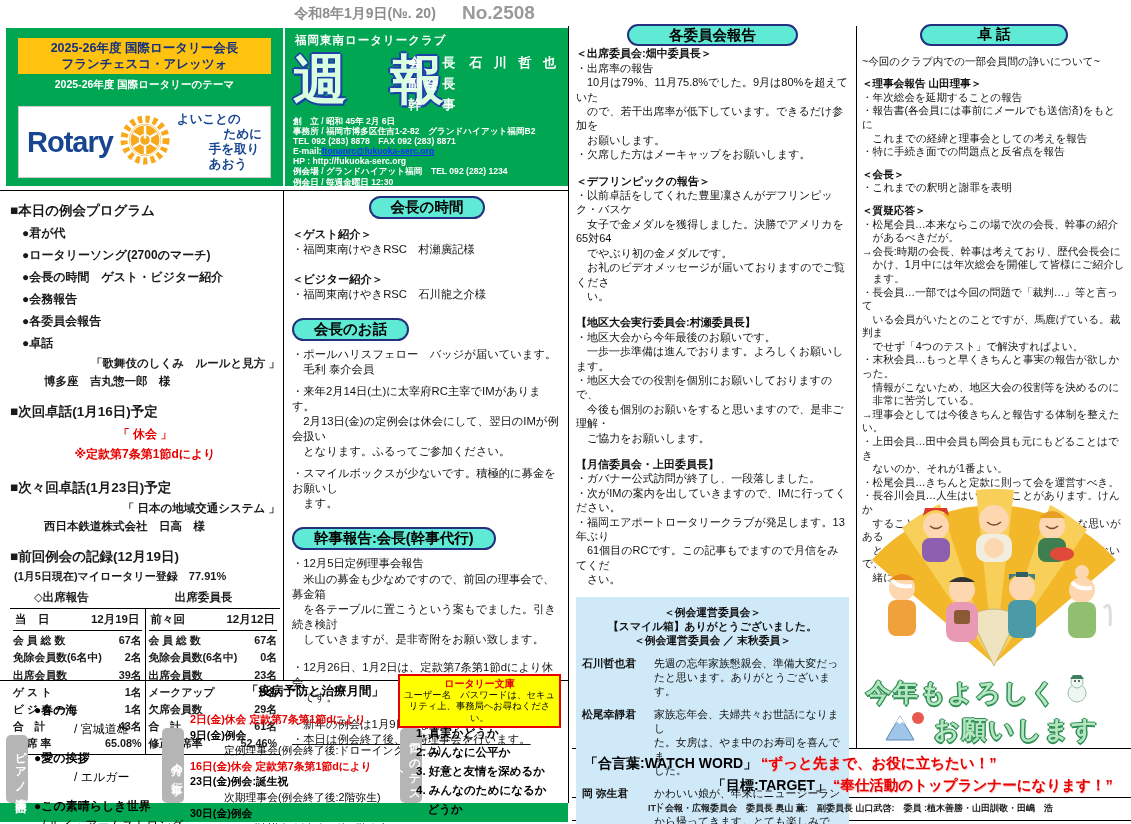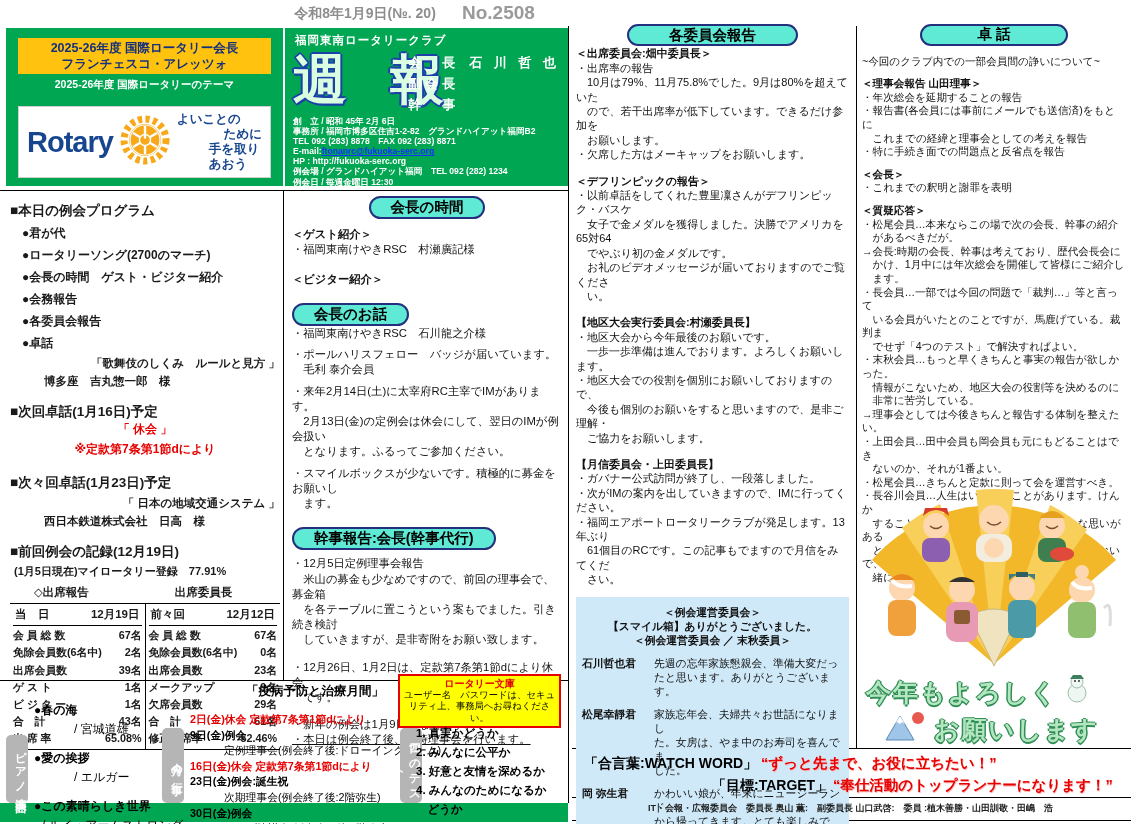--- a/index.html
+++ b/index.html
@@ -187,21 +187,21 @@
     <div class="prog-item">●君が代</div>
     <div class="prog-item">●ロータリーソング(2700のマーチ)</div>
     <div class="prog-item">●会長の時間　ゲスト・ビジター紹介</div>
     <div class="prog-item">●会務報告</div>
     <div class="prog-item">●各委員会報告</div>
     <div class="prog-item">●卓話</div>
     <div class="prog-sub">「歌舞伎のしくみ　ルールと見方 」</div>
     <div class="prog-sub2">博多座　吉丸惣一郎　様</div>
 
     <div class="h1" style="margin-top:14px;">■次回卓話(1月16日)予定</div>
-    <div class="center red b" style="">「 休会 」</div>
+    <div class="center red b" style="margin-top:5px;">「 休会 」</div>
     <div class="center red b" style="margin-top:3px;">※定款第7条第1節dにより</div>
 
     <div class="h1" style="margin-top:16px;">■次々回卓話(1月23日)予定</div>
     <div class="prog-sub">「 日本の地域交通システム 」</div>
     <div class="prog-sub2">西日本鉄道株式会社　日高　様</div>
 
     <div class="h1" style="margin-top:14px;">■前回例会の記録(12月19日)</div>
     <div class="att-sub">(1月5日現在)マイロータリー登録　77.91%</div>
     <div class="att-captions">
       <span>◇出席報告</span>
@@ -277,23 +277,23 @@
           </div>
       </div>
     </div>
   </div>
 
   <div class="col2">
     <div style="text-align:center;"><span class="pill">会長の時間</span></div>
     <div class="lbl">＜ゲスト紹介＞</div>
     <div>・福岡東南けやきRSC　村瀬廣記様</div>
     <div class="lbl" style="margin-top:14px;">＜ビジター紹介＞</div>
+    <div>・福岡東南けやきRSC　石川龍之介様</div>
+
     <div style="margin-top:16px;"><span class="pill">会長のお話</span></div>
-
-    <div>・福岡東南けやきRSC　石川龍之介様</div>
     <div class="sec pre">・ポールハリスフェロー　バッジが届いています。
 　毛利 泰介会員</div>
     <div class="sec pre">・来年2月14日(土)に太宰府RC主宰でIMがあります。
 　2月13日(金)の定例会は休会にして、翌日のIMが例会扱い
 　となります。ふるってご参加ください。</div>
     <div class="sec pre">・スマイルボックスが少ないです。積極的に募金をお願いし
 　ます。</div>
 
     <div style="margin-top:16px;"><span class="pill">幹事報告:会長(幹事代行)</span></div>
     <div class="sec pre">・12月5日定例理事会報告

